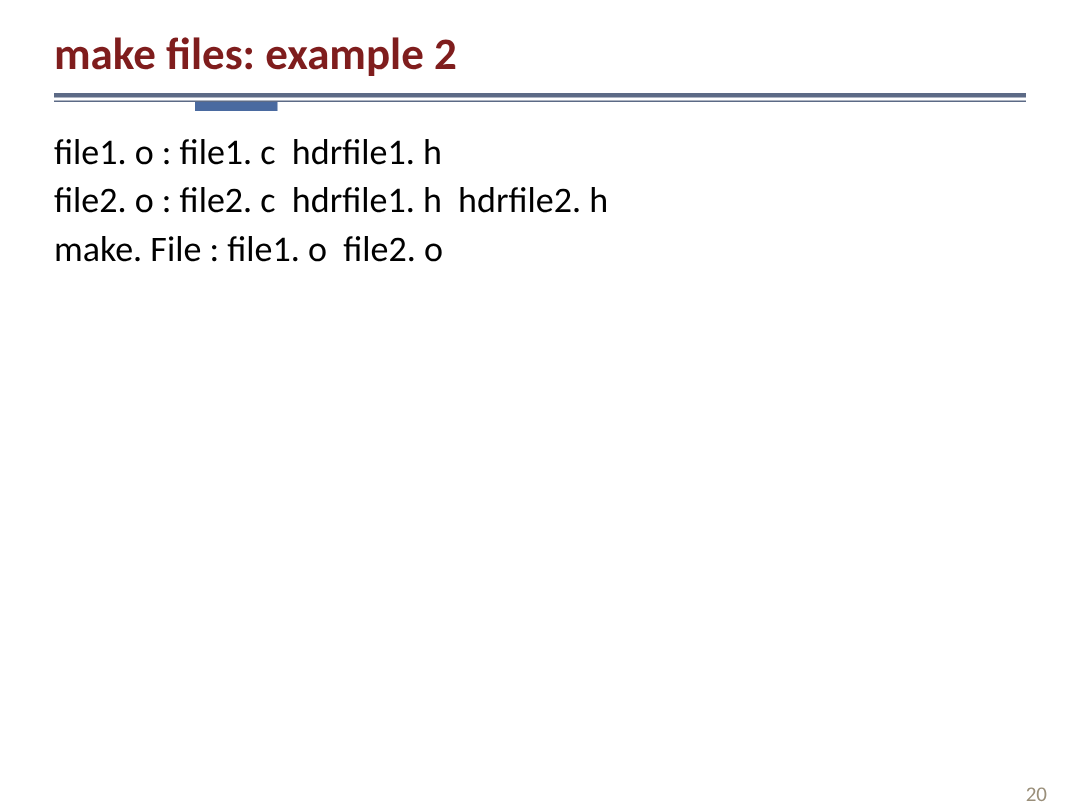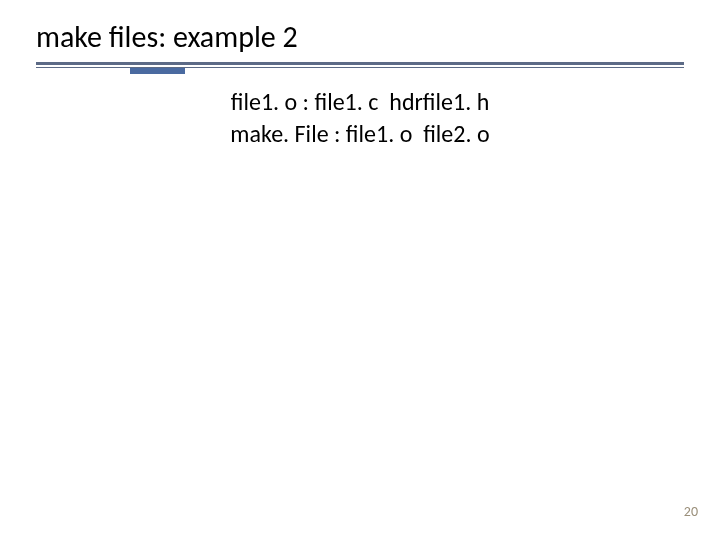--- a/index.html
+++ b/index.html
@@ -16,22 +16,22 @@
     position: relative;
     width: 720px;
     height: 540px;
     box-sizing: border-box;
   }
   .title {
     position: absolute;
     top: 18px;
     left: 36px;
     font-size: 30px;
-    font-weight: 400;
-    color: #000000;
+    font-weight: 700;
+    color: #7f1d1d;
   }
   .rule-wrap {
     position: absolute;
     top: 62px;
     left: 36px;
     width: 648px;
   }
   .rule-top {
     height: 3px;
     background: #5c6a86;
@@ -53,31 +53,30 @@
     background: #4a6aa0;
   }
   .body {
     position: absolute;
     top: 86px;
     left: 36px;
     width: 648px;
     font-size: 24px;
     line-height: 1.35;
     color: #000000;
-    text-align: center;
   }
   .line {
     white-space: pre;
   }
   .indent {
     padding-left: 78px;
   }
   .pagenum {
     position: absolute;
-    bottom: 20px;
+    bottom: 2px;
     right: 22px;
     font-size: 14px;
     color: #9a8f7a;
   }
 </style>
 </head>
 <body>
 
 <div class="slide">
 
@@ -85,18 +84,19 @@
 
   <div class="rule-wrap">
     <div class="rule-top"></div>
     <div class="rule-gap"></div>
     <div class="rule-bottom"></div>
   </div>
   <div class="accent"></div>
 
   <div class="body">
     <div class="line">file1. o : file1. c  hdrfile1. h</div>
+    <div class="line">file2. o : file2. c  hdrfile1. h  hdrfile2. h</div>
     <div class="line">make. File : file1. o  file2. o</div>
   </div>
 
   <div class="pagenum">20</div>
 
 </div>
 
 </body></html>

